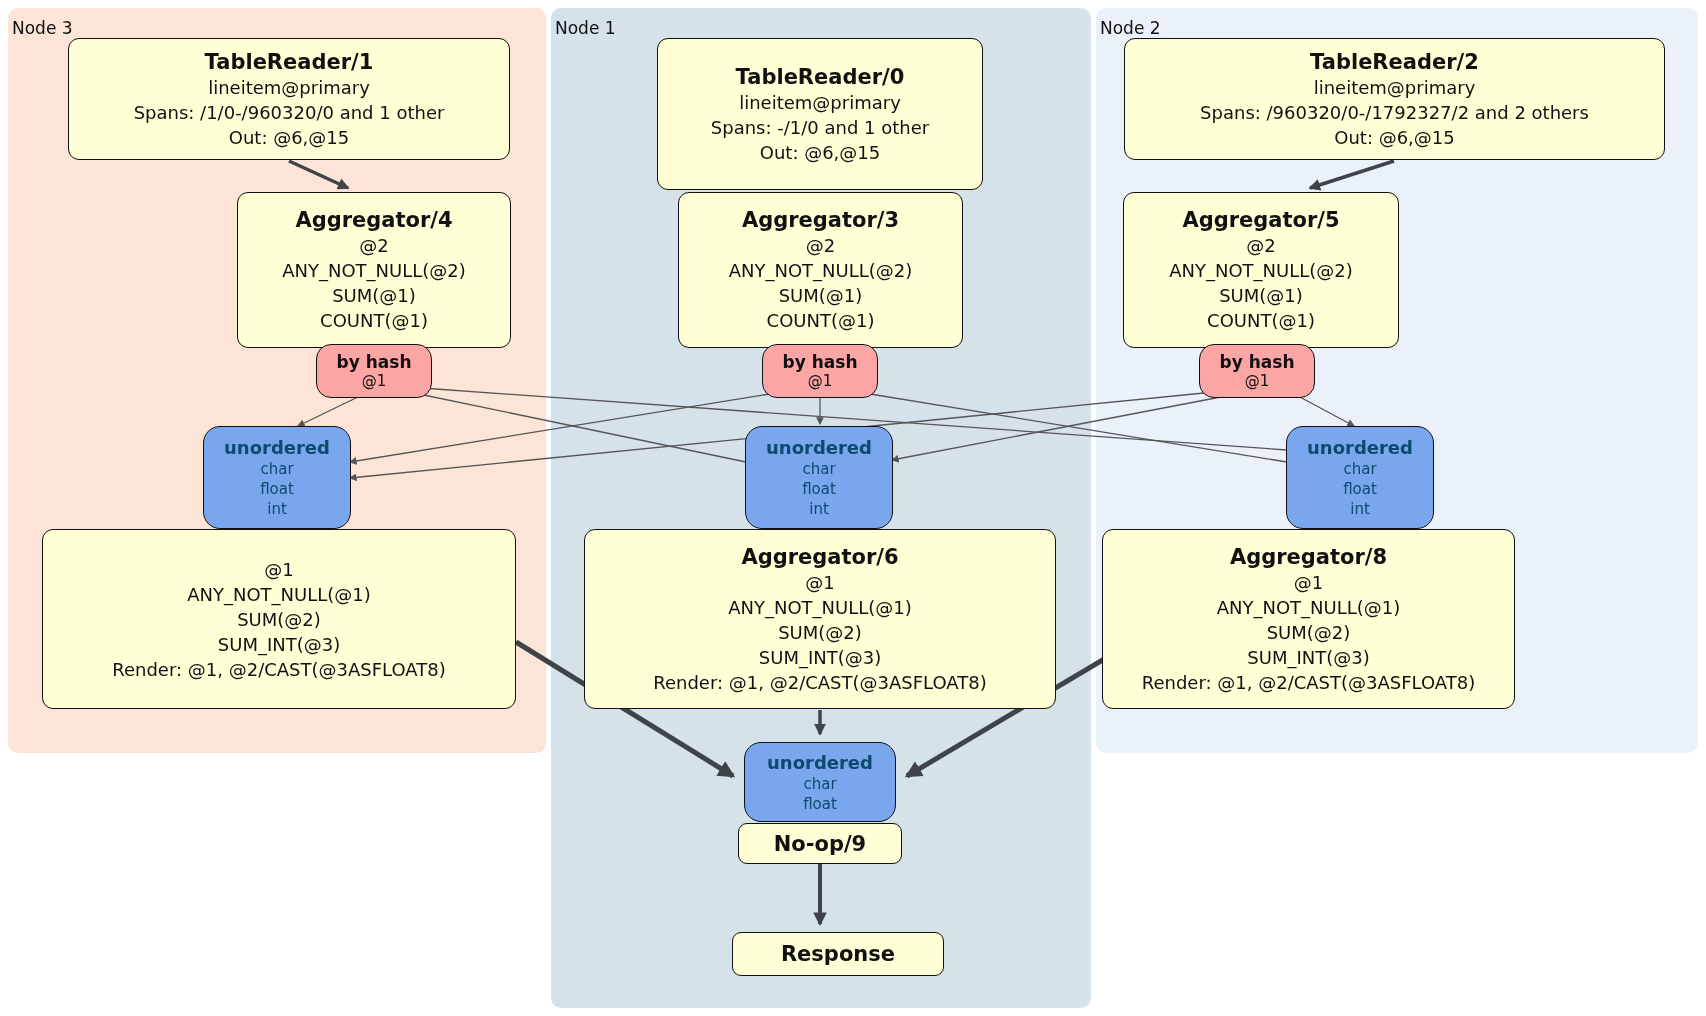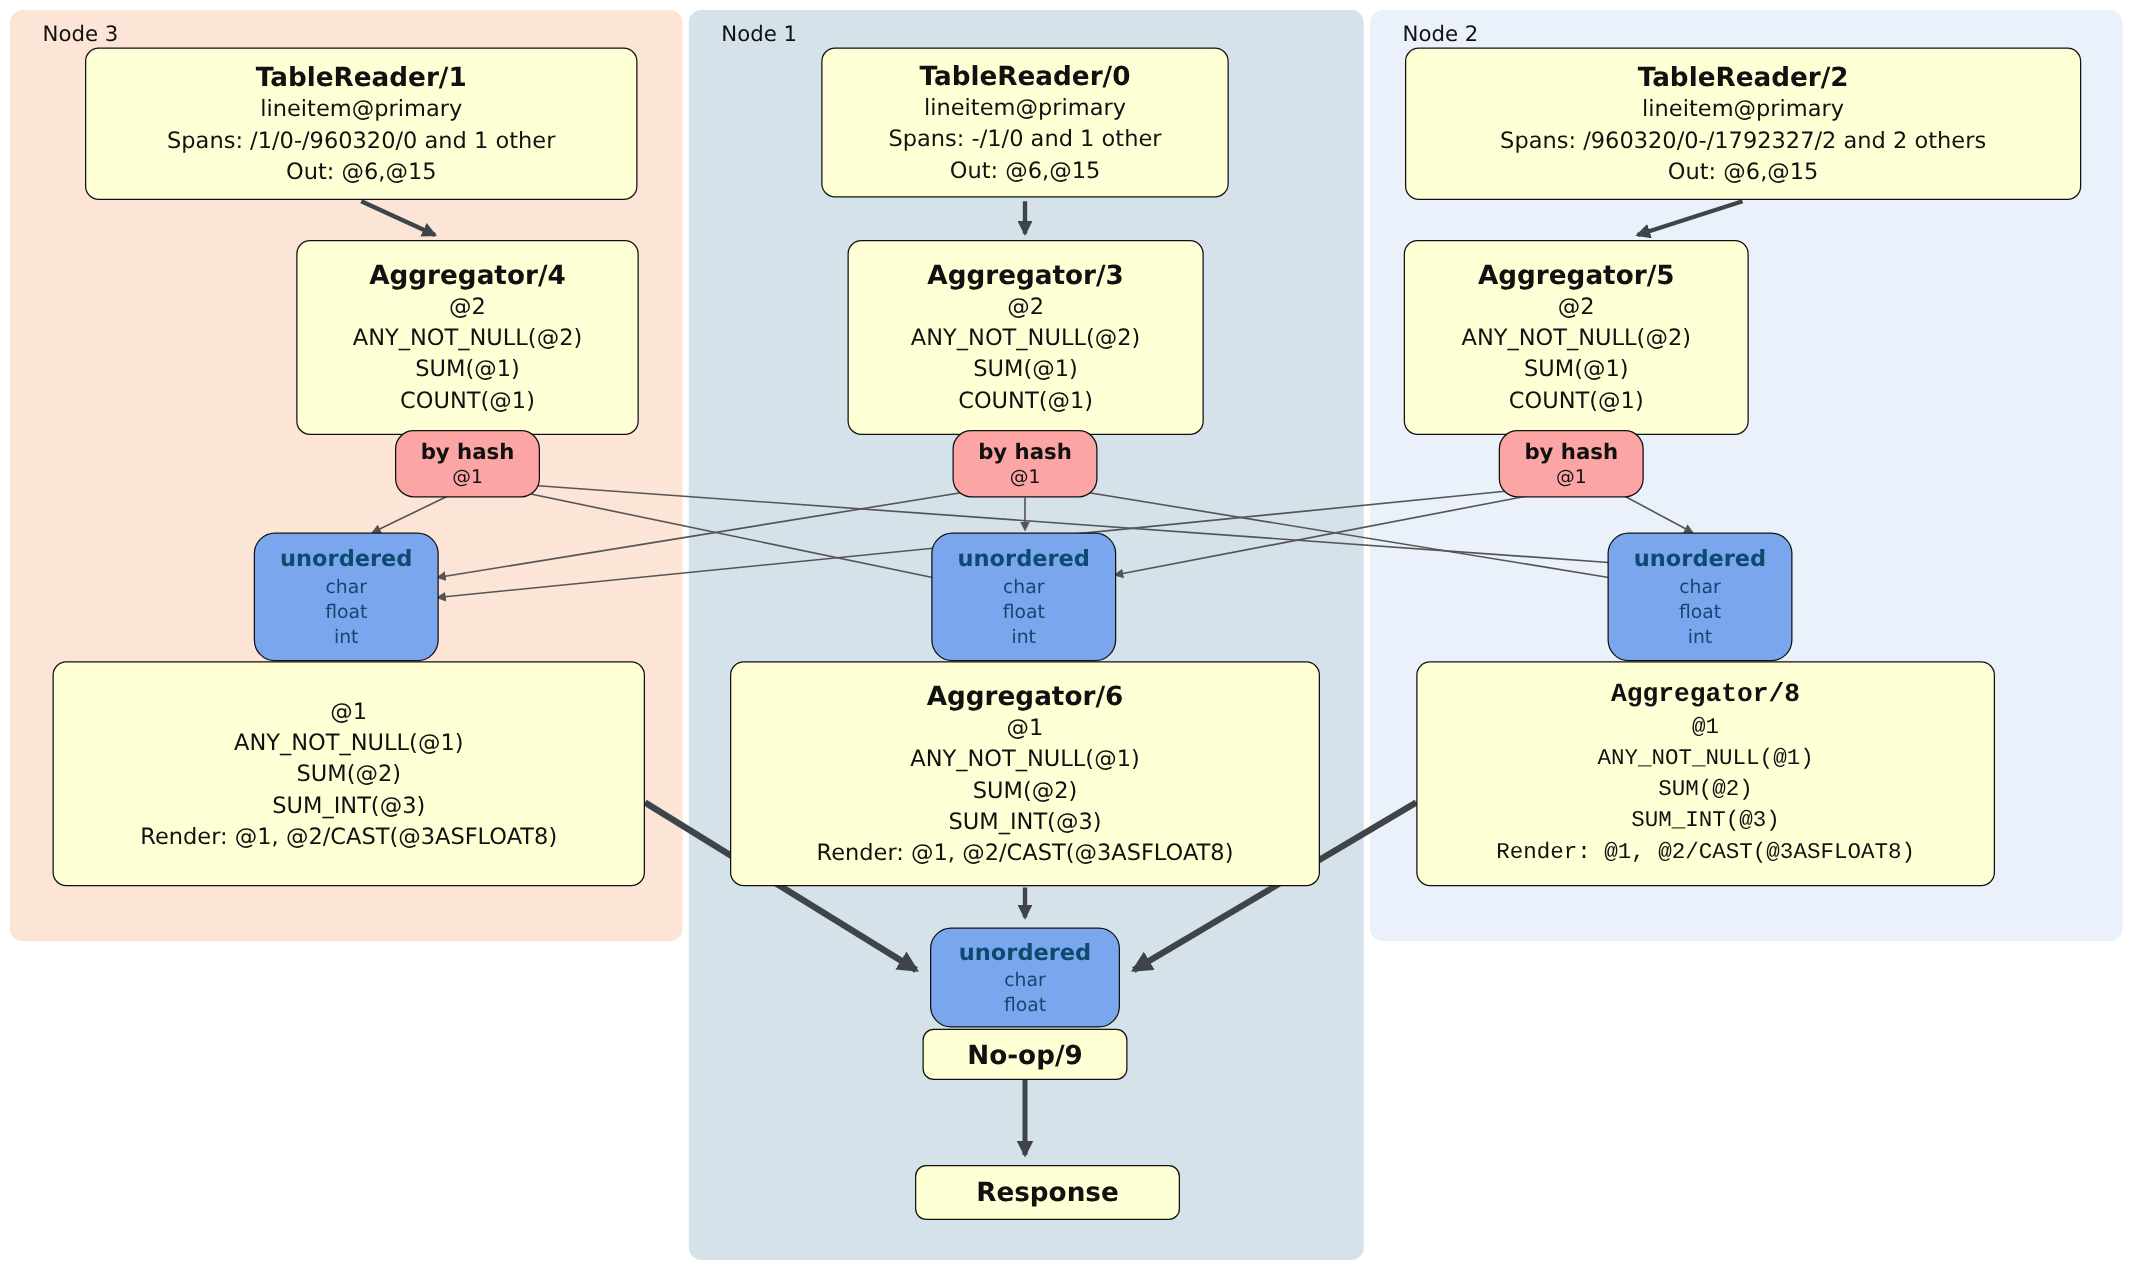--- a/index.html
+++ b/index.html
@@ -1,20 +1,20 @@
 <!DOCTYPE html>
 <html><head>
 <meta charset="utf-8">
 <style>
   html,body{margin:0;padding:0;background:#ffffff;}
   body{font-family:"DejaVu Sans","Liberation Sans",sans-serif;}
   #stage{position:relative;width:1706px;height:1016px;background:#ffffff;overflow:hidden;}
 
   .panel{position:absolute;border-radius:10px;}
-  .panel-label{position:absolute;font-size:17px;color:#111;padding:10px 0 0 26px;}
+  .panel-label{position:absolute;font-size:17px;color:#111;padding:10px 0 0 4px;}
 
   #edges{position:absolute;left:0;top:0;width:1706px;height:1016px;pointer-events:none;}
 
   .box{position:absolute;box-sizing:border-box;background:#ffffd6;border:1.7px solid #111;
        border-radius:11px;text-align:center;color:#111;display:flex;flex-direction:column;
        justify-content:center;padding:2px 6px;}
   .btitle{font-weight:bold;font-size:21px;line-height:26px;white-space:nowrap;}
   .bline{font-size:18px;line-height:25px;white-space:nowrap;}
 
   .router{position:absolute;box-sizing:border-box;background:#fca5a5;border:1.7px solid #111;
@@ -74,21 +74,21 @@
 
     <line x1="820" y1="864" x2="820" y2="924" stroke="#3f4449" stroke-width="4" marker-end="url(#arrowDark)"></line>
   </svg>
 
   <div class="box" style="left:68px;top:38px;width:442px;height:122px;">
     <div class="btitle">TableReader/1</div>
     <div class="bline">lineitem@primary</div>
     <div class="bline">Spans: /1/0-/960320/0 and 1 other</div>
     <div class="bline">Out: @6,@15</div>
   </div>
-  <div class="box" style="left:657px;top:38px;width:326px;height:120px;">
+  <div class="box" style="left:657px;top:38px;width:326px;height:152px;">
     <div class="btitle">TableReader/0</div>
     <div class="bline">lineitem@primary</div>
     <div class="bline">Spans: -/1/0 and 1 other</div>
     <div class="bline">Out: @6,@15</div>
   </div>
   <div class="box" style="left:1124px;top:38px;width:541px;height:122px;">
     <div class="btitle">TableReader/2</div>
     <div class="bline">lineitem@primary</div>
     <div class="bline">Spans: /960320/0-/1792327/2 and 2 others</div>
     <div class="bline">Out: @6,@15</div>
@@ -156,21 +156,21 @@
     <div class="bline">Render: @1, @2/CAST(@3ASFLOAT8)</div>
   </div>
   <div class="box" style="left:584px;top:529px;width:472px;height:180px;">
     <div class="btitle">Aggregator/6</div>
     <div class="bline">@1</div>
     <div class="bline">ANY_NOT_NULL(@1)</div>
     <div class="bline">SUM(@2)</div>
     <div class="bline">SUM_INT(@3)</div>
     <div class="bline">Render: @1, @2/CAST(@3ASFLOAT8)</div>
   </div>
-  <div class="box" style="left:1133px;top:529px;width:463px;height:180px;font-family:Liberation Mono, monospace;">
+  <div class="box" style="left:1102px;top:529px;width:413px;height:180px;">
     <div class="btitle">Aggregator/8</div>
     <div class="bline">@1</div>
     <div class="bline">ANY_NOT_NULL(@1)</div>
     <div class="bline">SUM(@2)</div>
     <div class="bline">SUM_INT(@3)</div>
     <div class="bline">Render: @1, @2/CAST(@3ASFLOAT8)</div>
   </div>
 
   <div class="stream" style="left:744px;top:742px;width:152px;height:80px;">
     <div class="stitle">unordered</div>

